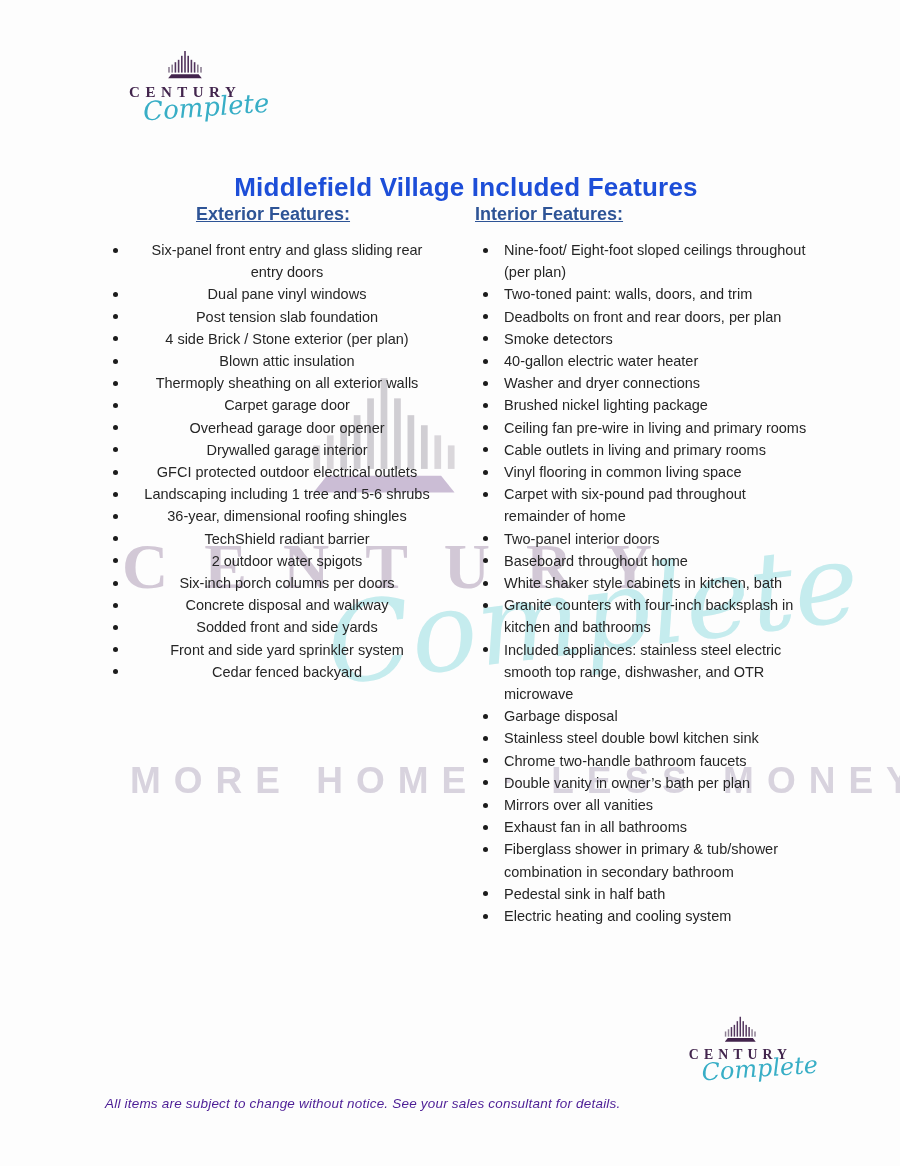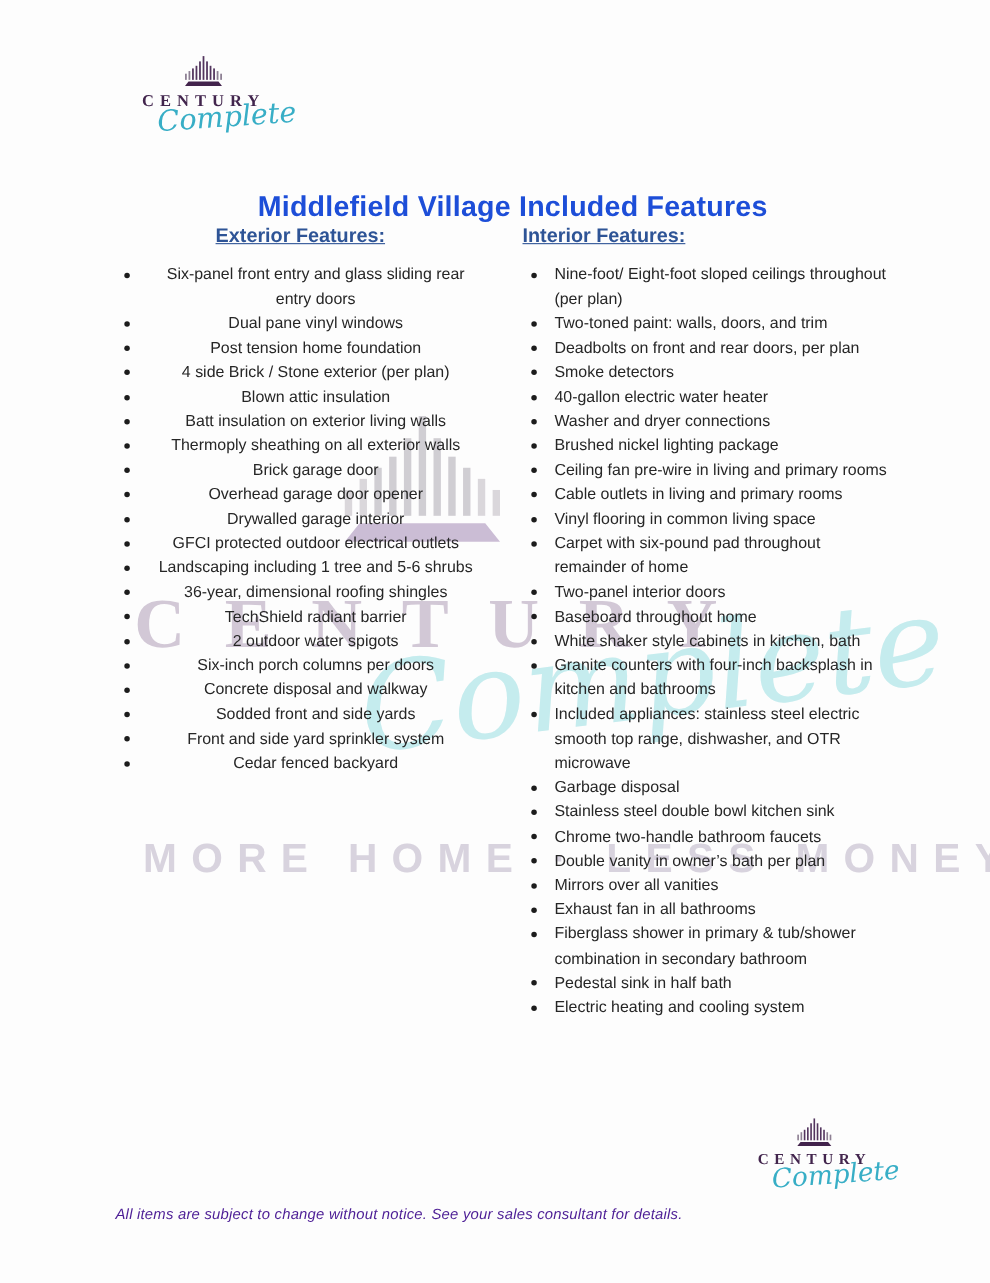--- a/index.html
+++ b/index.html
@@ -117,26 +117,25 @@
   <div class="watermark wm-script">Complete</div>
   <div class="watermark wm-banner">MORE HOME · LESS MONEY</div>
 
   <h1 class="doc-title">Middlefield Village Included Features</h1>
 
   <section class="column column-exterior">
     <h2 class="col-heading">Exterior Features:</h2>
     <ul class="feature-list">
         <li>Six-panel front entry and glass sliding rear entry doors</li>
         <li>Dual pane vinyl windows</li>
-        <li>Post tension home foundation</li>
+        <li>Post tension slab foundation</li>
         <li>4 side Brick / Stone exterior (per plan)</li>
         <li>Blown attic insulation</li>
-        <li>Batt insulation on exterior living walls</li>
         <li>Thermoply sheathing on all exterior walls</li>
-        <li>Brick garage door</li>
+        <li>Carpet garage door</li>
         <li>Overhead garage door opener</li>
         <li>Drywalled garage interior</li>
         <li>GFCI protected outdoor electrical outlets</li>
         <li>Landscaping including 1 tree and 5-6 shrubs</li>
         <li>36-year, dimensional roofing shingles</li>
         <li>TechShield radiant barrier</li>
         <li>2 outdoor water spigots</li>
         <li>Six-inch porch columns per doors</li>
         <li>Concrete disposal and walkway</li>
         <li>Sodded front and side yards</li>

